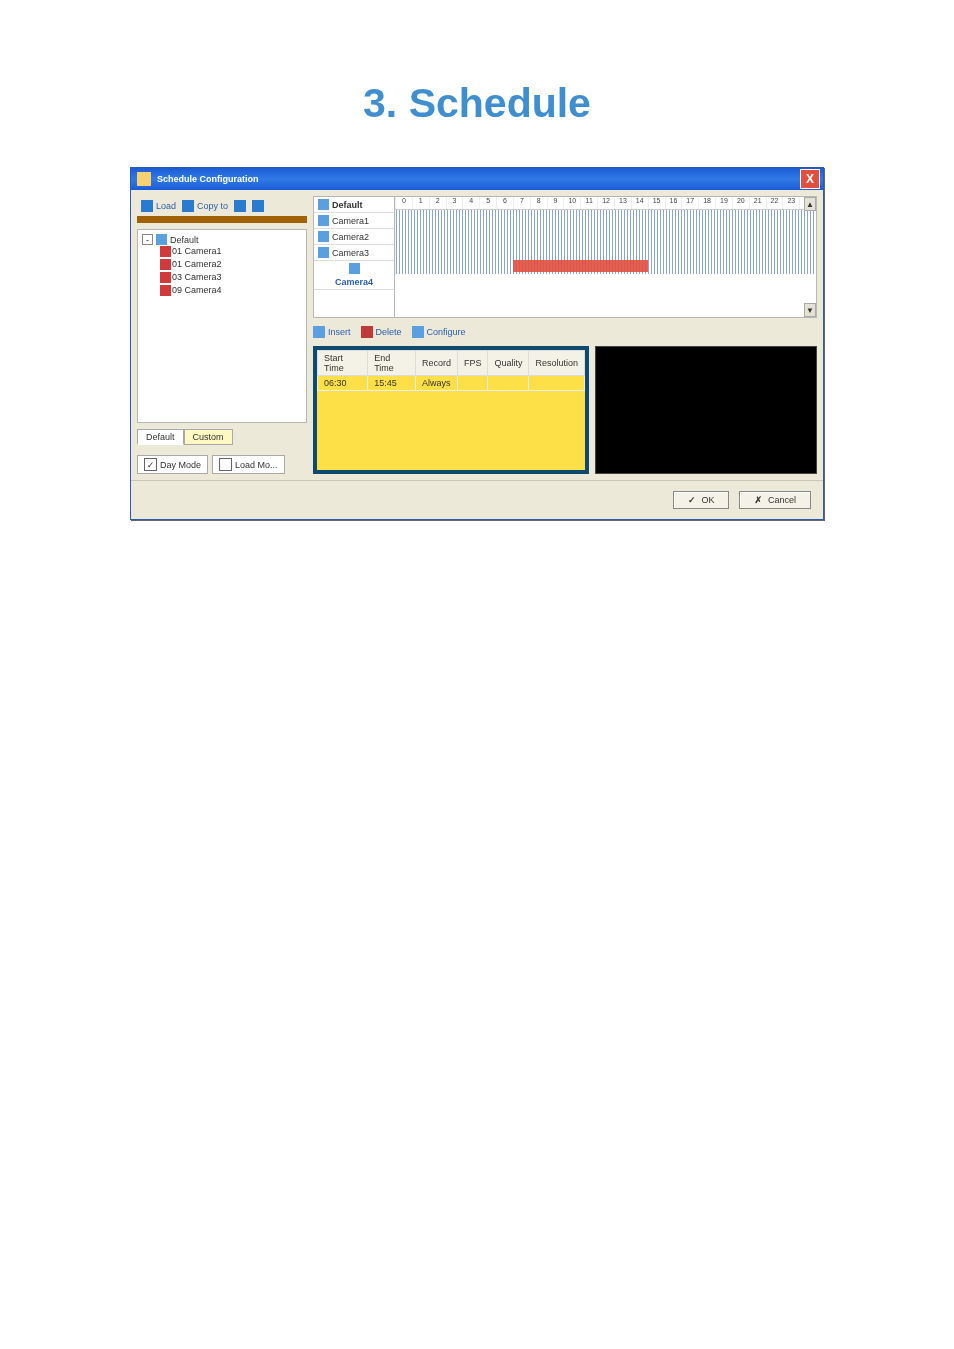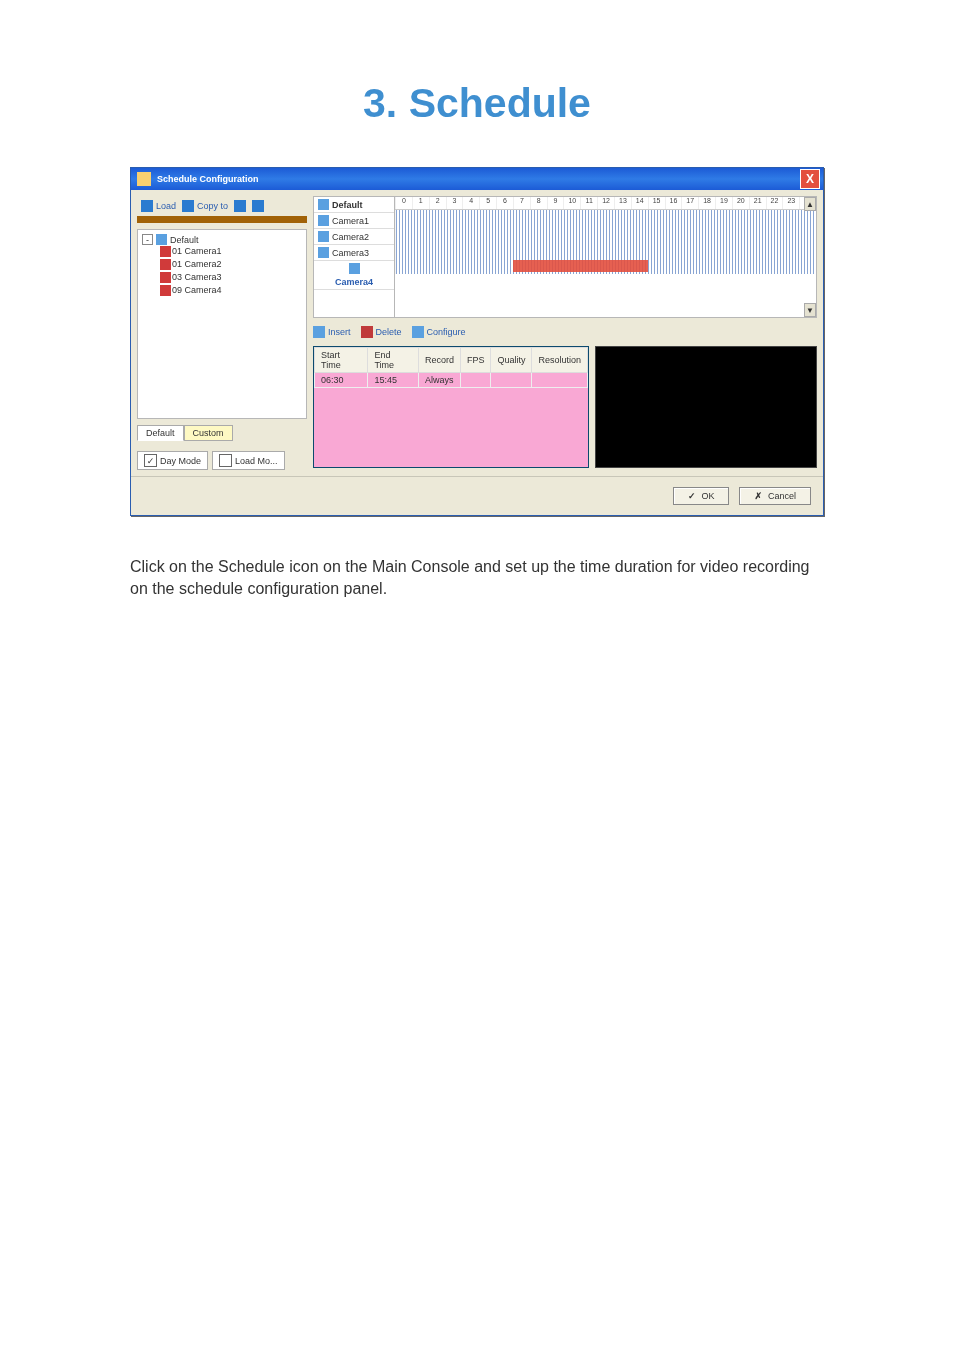--- a/index.html
+++ b/index.html
@@ -134,21 +134,21 @@
   }
   .scroll-btns{position:absolute;right:0;top:0;width:12px;display:flex;flex-direction:column;height:100%;}
   .scroll-btns div{flex:0 0 12px;border:1px solid #aaa;background:#e5e2d1;display:flex;align-items:center;justify-content:center;font-size:8px;}
 
   .segtools{display:flex;gap:10px;padding:2px 0;}
   .segtools .sbtn{display:flex;align-items:center;gap:3px;color:#2a5db0;}
   .segtools .sicon{width:12px;height:12px;display:inline-block;background:#5aa0e0;}
 
   .lower{display:flex;gap:6px;}
   .seg-table{
-    border:1px solid #0c4a6e;background:#f9a8d4;flex:1;height:120px;overflow:hidden;
+    border:4px solid #0c4a6e;background:#fde047;flex:1;height:120px;overflow:hidden;
   }
   .seg-table table{border-collapse:collapse;width:100%;font-size:9px;}
   .seg-table th{border:1px solid #ddd;padding:2px 6px;background:#f4f2e6;font-weight:normal;text-align:left;}
   .seg-table td{border:1px solid #eee;padding:2px 6px;}
   .preview{width:220px;background:#000;border:1px solid #444;}
 
   .dialog-footer {
     display:flex;justify-content:flex-end;gap:10px;padding:10px 12px;border-top:1px solid #c8c6b8;
   }
   .dlg-btn {
@@ -359,14 +359,13 @@
         <span class="bicon">✓</span>
         <span>OK</span>
       </div>
       <div class="dlg-btn">
         <span class="bicon">✗</span>
         <span>Cancel</span>
       </div>
     </div>
   </div>
 
-  <p class="bodytext">Click on the Schedule icon on the Main Console and set up the time duration for video recording on the schedule configuration panel.</p>
 </div>
 
 </body></html>

